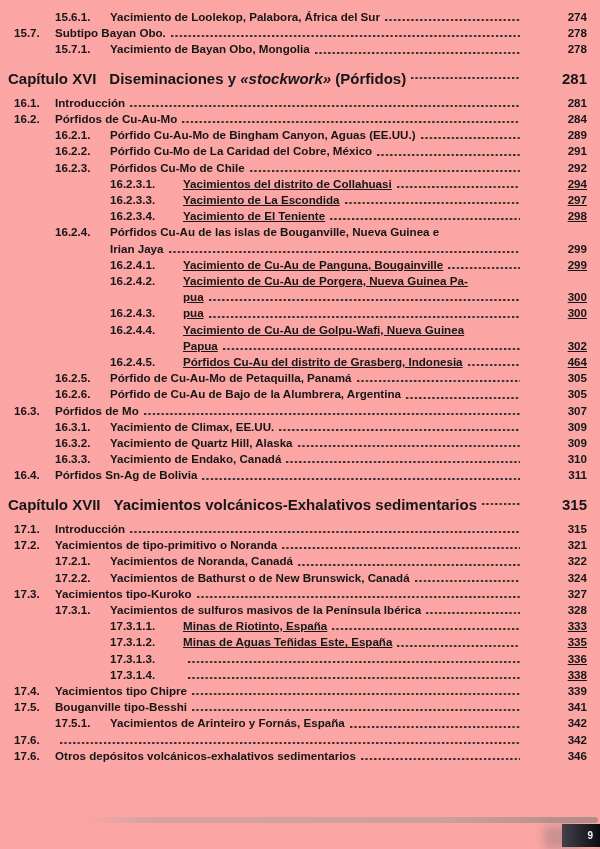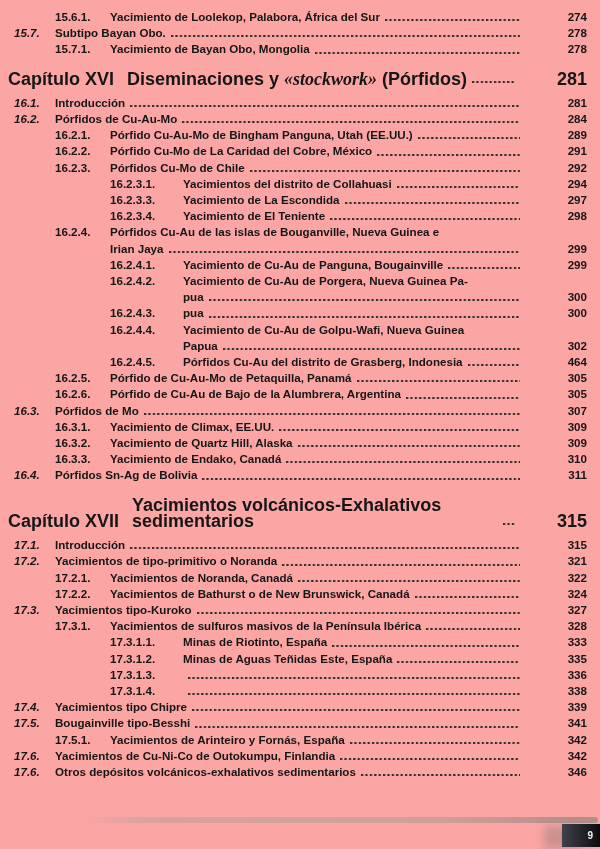--- a/index.html
+++ b/index.html
@@ -43,30 +43,31 @@
     background-image: radial-gradient(circle at 1.1px 3px, #2e2e2e 1.05px, rgba(0,0,0,0) 1.4px);
     background-size: 4.4px 6px;
     background-repeat: repeat-x;
   }
   .entry .pg {
     flex: 0 0 25px;
     text-align: right;
     white-space: nowrap;
     margin-left: 40px;
   }
-  .lvl1 { padding-left: 47px; }  .lvl1 .num { left: 6px; font-style: italic; }
+  .lvl1 { padding-left: 47px; }  .lvl1 .num { left: 6px; }
   .lvl2 { padding-left: 102px; } .lvl2 .num { left: 47px; }
-  .lvl3 { padding-left: 175px; } .lvl3 .num { left: 102px; }
+  .lvl3 { padding-left: 175px; text-decoration: underline; } .lvl3 .num { left: 102px; }
   .chapter {
-    font-size: 18px;
+    font-size: 15px;
     margin: 13px 0 8px 0;
     padding-left: 0;
+    align-items: center;
   }
   .chapter .num { position: static; margin-right: 13px; }
-  .txt i { font-style: italic; font-family: Liberation Serif, serif; }
+  .txt i { font-style: italic; }
   .footer-shadow {
     position: absolute;
     left: 84px; right: 2px; top: 817px;
     height: 6px;
     border-radius: 3px;
     background: linear-gradient(to right,
       rgba(160,160,152,0),
       rgba(160,160,152,0.40) 12%,
       rgba(150,150,142,0.45) 70%,
       rgba(120,120,112,0.55));
@@ -123,21 +124,21 @@
     <span class="pg">281</span>
   </div>
       <div class="entry lvl1">
     <span class="num">16.2.</span>
     <span class="txt">Pórfidos de Cu-Au-Mo</span>
     <span class="dots"></span>
     <span class="pg">284</span>
   </div>
       <div class="entry lvl2">
     <span class="num">16.2.1.</span>
-    <span class="txt">Pórfido Cu-Au-Mo de Bingham Panguna, Utah (EE.UU.)</span>
+    <span class="txt">Pórfido Cu-Au-Mo de Bingham Canyon, Aguas (EE.UU.)</span>
     <span class="dots"></span>
     <span class="pg">289</span>
   </div>
       <div class="entry lvl2">
     <span class="num">16.2.2.</span>
     <span class="txt">Pórfido Cu-Mo de La Caridad del Cobre, México</span>
     <span class="dots"></span>
     <span class="pg">291</span>
   </div>
       <div class="entry lvl2">
@@ -326,33 +327,32 @@
     <span class="pg">338</span>
   </div>
       <div class="entry lvl1">
     <span class="num">17.4.</span>
     <span class="txt">Yacimientos tipo Chipre</span>
     <span class="dots"></span>
     <span class="pg">339</span>
   </div>
       <div class="entry lvl1">
     <span class="num">17.5.</span>
-    <span class="txt">Bougainville tipo-Besshi</span>
+    <span class="txt">Bouganville tipo-Besshi</span>
     <span class="dots"></span>
     <span class="pg">341</span>
   </div>
       <div class="entry lvl2">
     <span class="num">17.5.1.</span>
     <span class="txt">Yacimientos de Arinteiro y Fornás, España</span>
     <span class="dots"></span>
     <span class="pg">342</span>
   </div>
       <div class="entry lvl1">
     <span class="num">17.6.</span>
-    <span class="txt">Yacimientos de Cu-Ni-Co de Outokumpu, Finlandia</span>
     <span class="dots"></span>
     <span class="pg">342</span>
   </div>
       <div class="entry lvl1">
     <span class="num">17.6.</span>
     <span class="txt">Otros depósitos volcánicos-exhalativos sedimentarios</span>
     <span class="dots"></span>
     <span class="pg">346</span>
   </div>
     </main>

